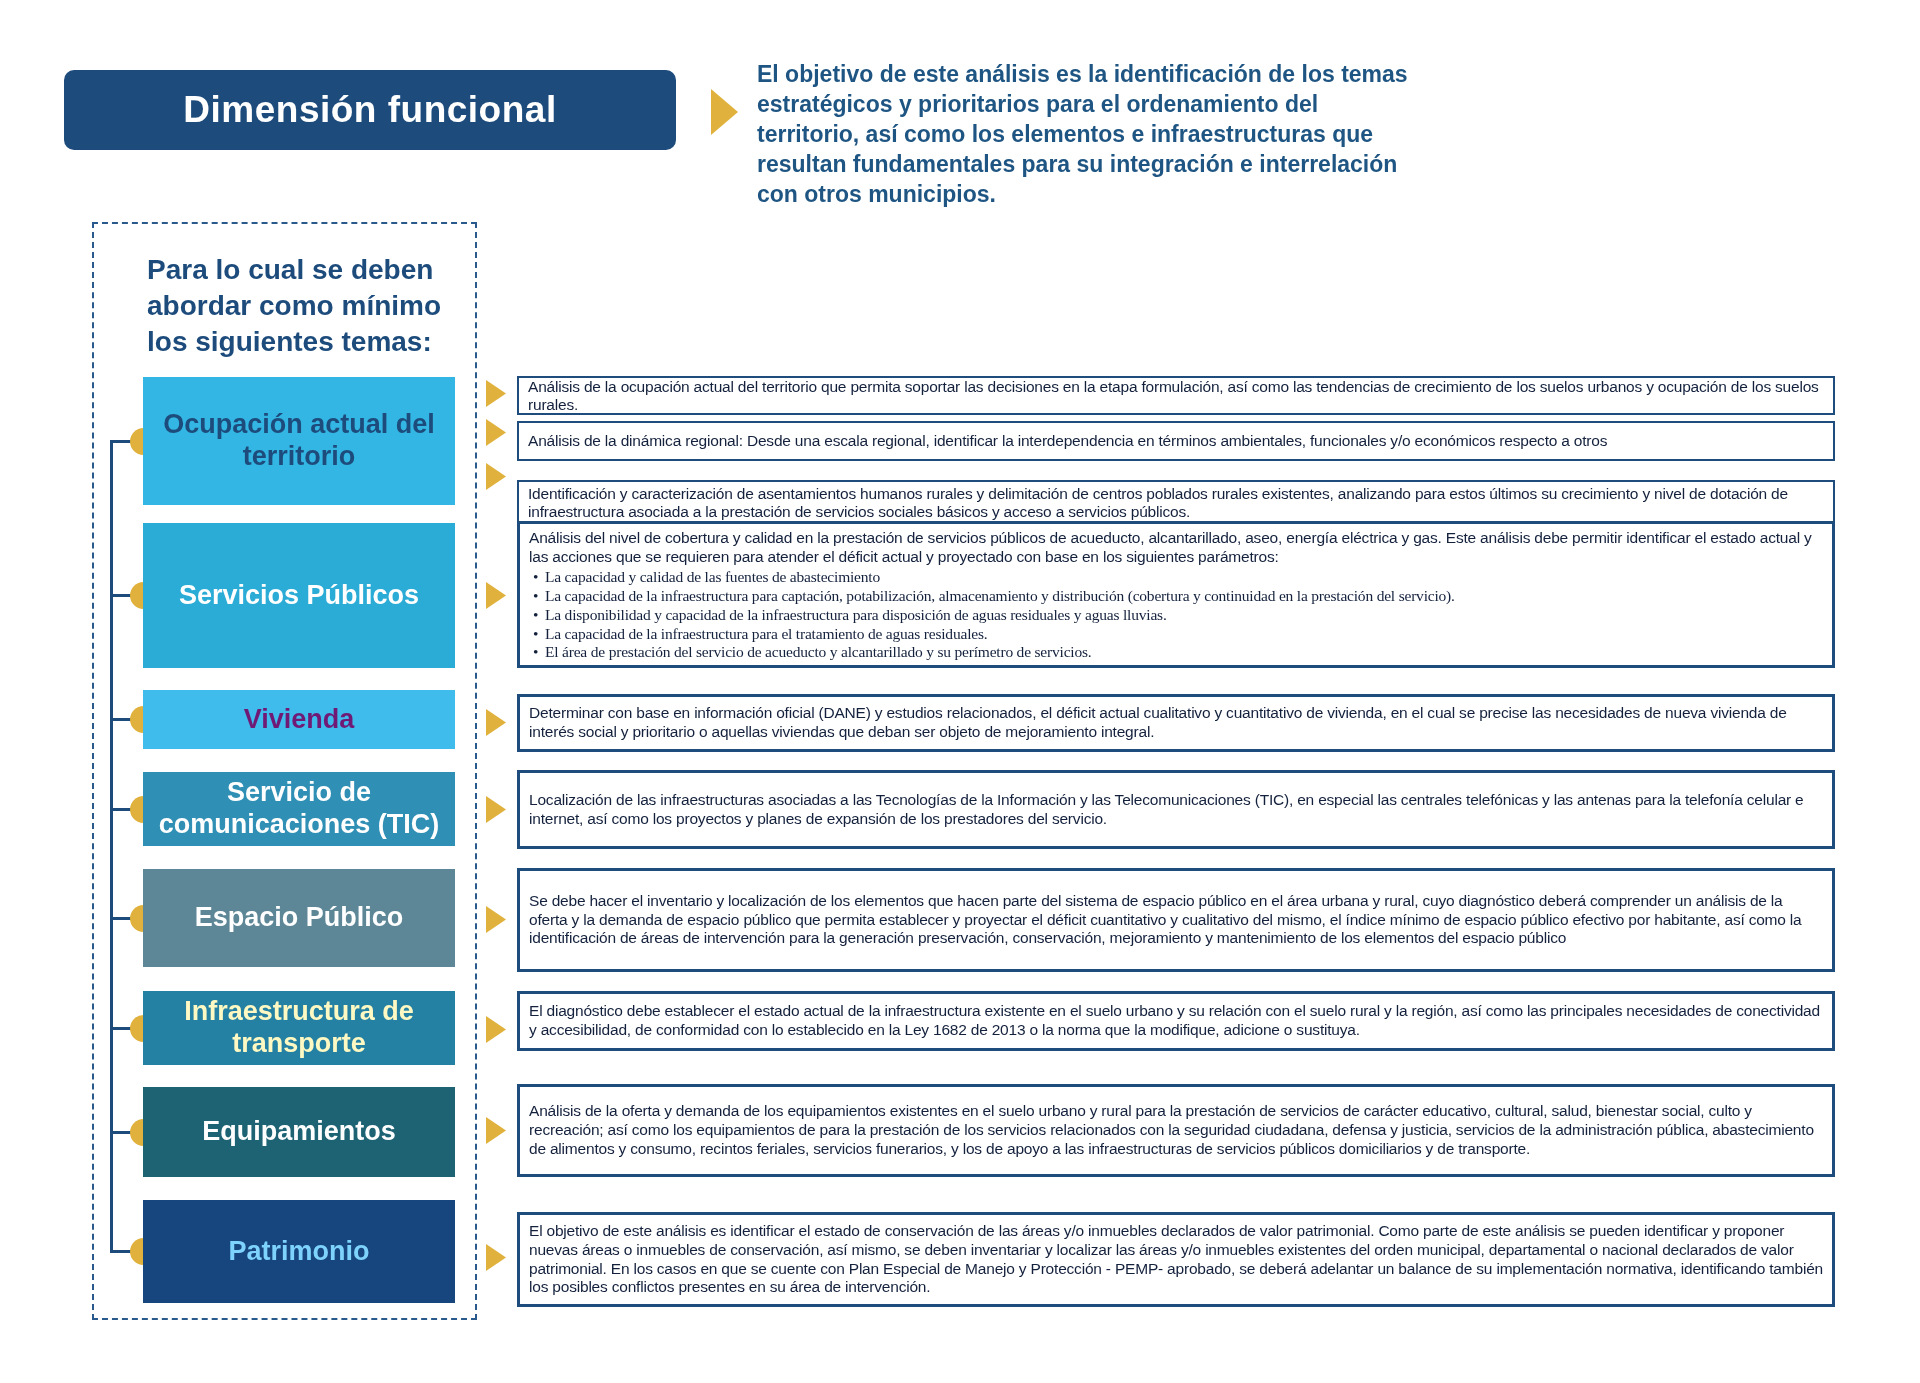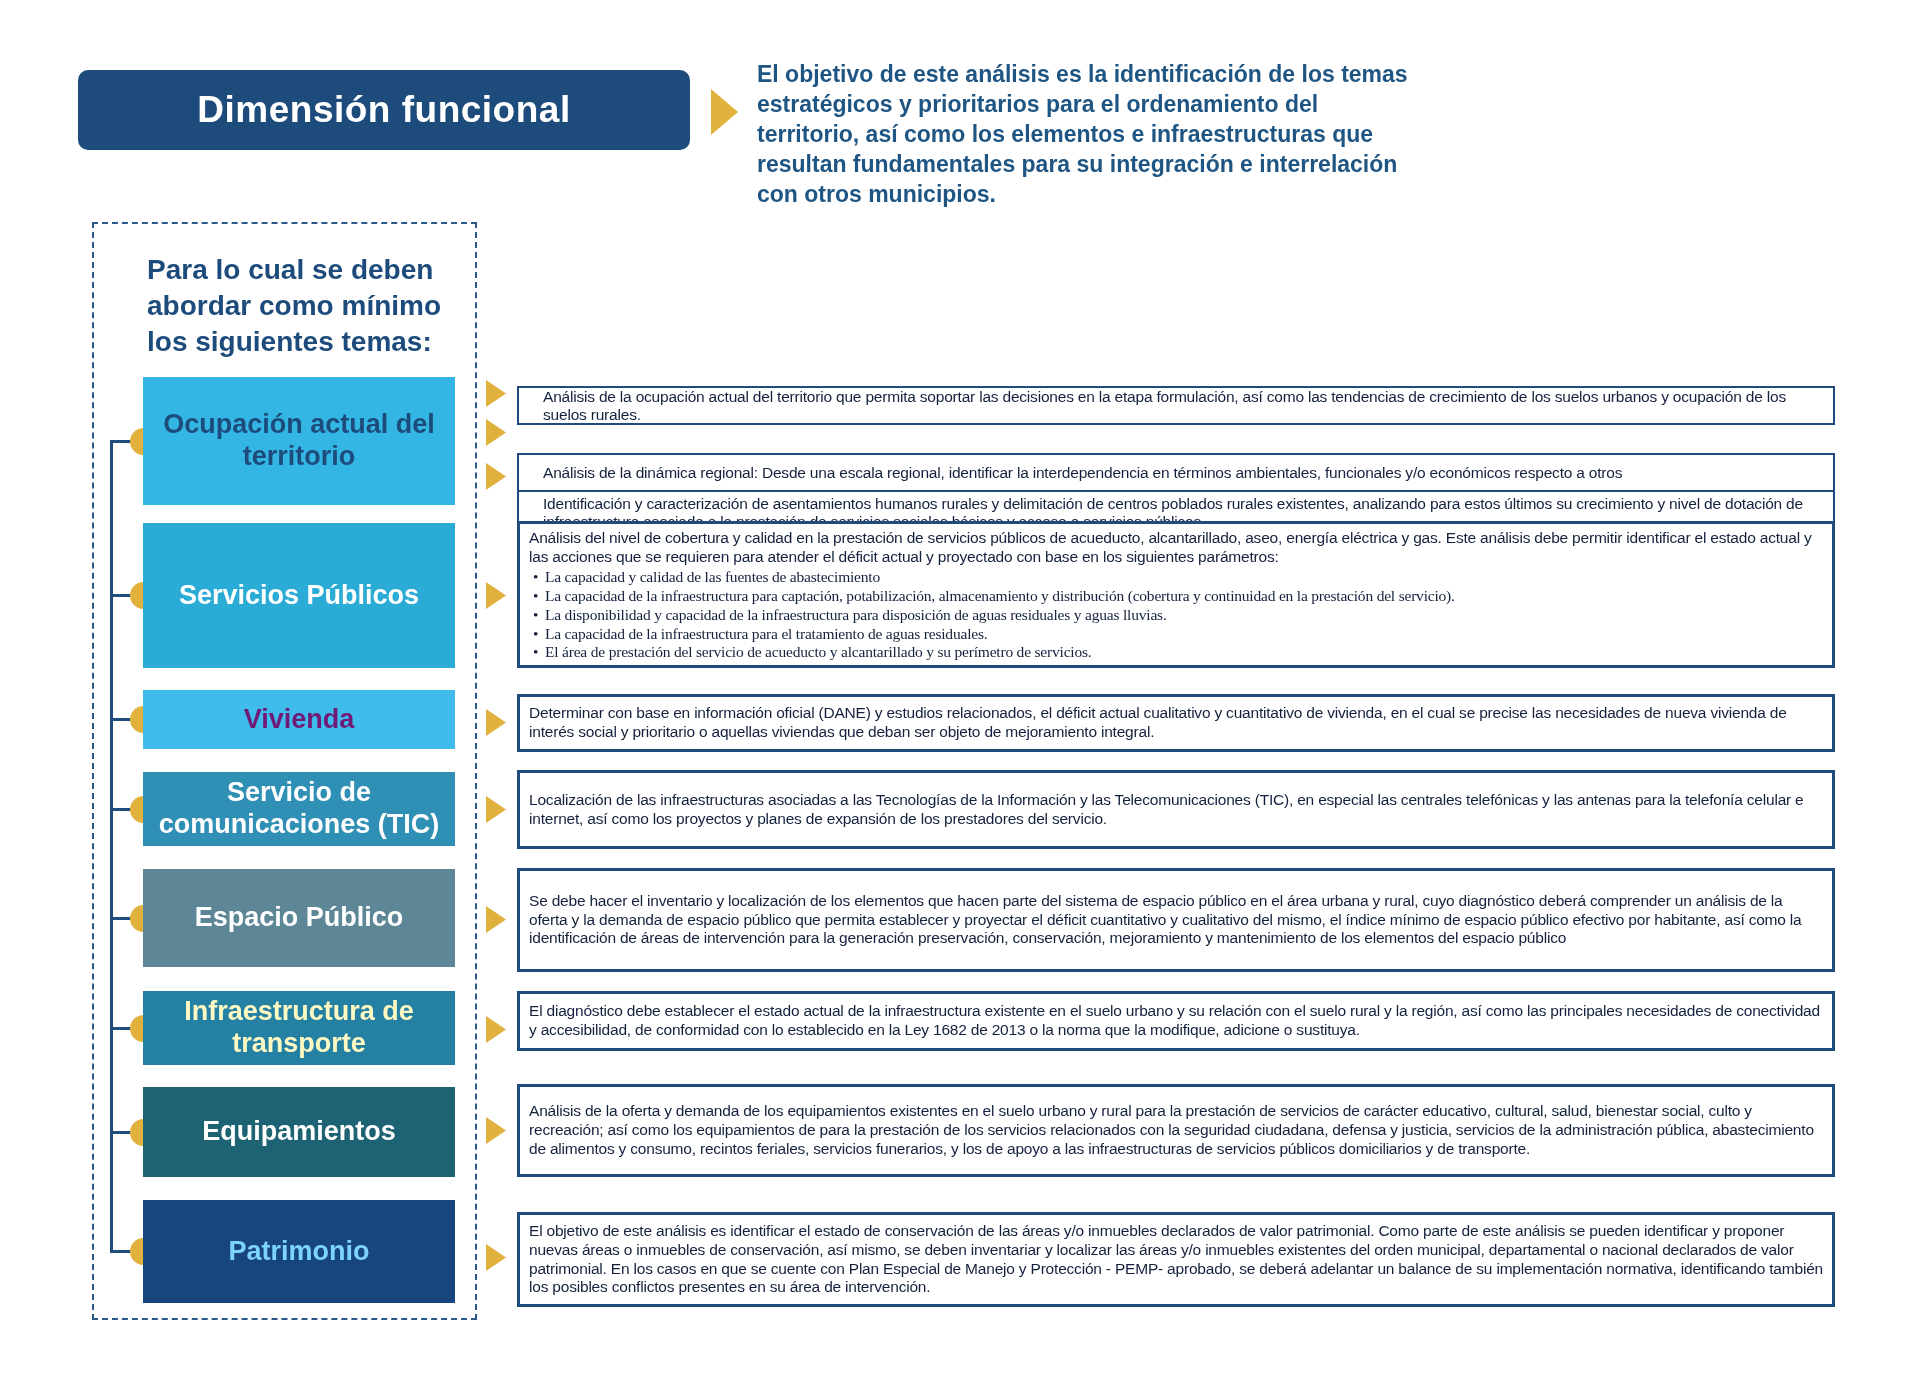--- a/index.html
+++ b/index.html
@@ -1,20 +1,20 @@
 <!DOCTYPE html>
 <html lang="es"><head>
 <meta charset="utf-8">
 <style>
   html,body{margin:0;padding:0;background:#ffffff;}
   .canvas{position:relative;width:1920px;height:1383px;background:#fff;overflow:hidden;
           font-family:"Liberation Sans",sans-serif;}
 
   
-  .title-box{position:absolute;left:78px;top:70px;width:612px;height:80px;border-radius:10px;
+  .title-box{position:absolute;left:64px;top:70px;width:612px;height:80px;border-radius:10px;
              display:flex;align-items:center;justify-content:center;}
   .title-box span{color:#ffffff;font-size:37px;font-weight:bold;letter-spacing:.5px;}
   .title-arrow{position:absolute;left:711px;top:89px;width:27px;height:46px;
                clip-path:polygon(0 0,100% 50%,0 100%);}
   .intro{position:absolute;left:757px;top:60px;width:660px;font-size:23px;line-height:1.3;
          font-weight:bold;}
 
   
   .panel{position:absolute;left:92px;top:222px;width:385px;height:1098px;
          border:2px dashed #2A5A8C;box-sizing:border-box;}
@@ -43,23 +43,23 @@
   
   .arr{position:absolute;left:486px;width:20px;height:27px;clip-path:polygon(0 0,100% 50%,0 100%);}
   .a1a{top:380px}.a1b{top:419px}.a1c{top:463px}.a2{top:582px}.a3{top:709px}.a4{top:796px}
   .a5{top:906px}.a6{top:1016px}.a7{top:1117px}.a8{top:1244px}
 
   
   .desc{position:absolute;left:517px;width:1318px;background:#fff;border:3px solid #1E4C7C;
         box-sizing:border-box;font-size:15.5px;line-height:1.22;letter-spacing:-0.2px;
         padding:3px 9px;display:flex;align-items:center;}
   .desc p{margin:0;}
-  .d1a,.d1b,.d1c{border-width:2px;line-height:1.13;padding:0 24px;margin-top:10px;}
+  .d1a,.d1b,.d1c{border-width:2px;line-height:1.13;padding:0 9px;}
   .d1a{top:376px;height:39px}
-  .d1b{top:443px;height:40px}
+  .d1b{top:421px;height:40px}
   .d1c{top:480px;height:45px}
   .d2{top:521px;height:147px;display:block;padding-top:5px;}
   .d3{top:694px;height:58px}
   .d4{top:770px;height:79px}
   .d5{top:868px;height:104px}
   .d6{top:991px;height:60px}
   .d7{top:1084px;height:93px}
   .d8{top:1212px;height:95px}
   .d2 ul{margin:1px 0 0 0;padding:0;list-style:none;}
   .d2 li{position:relative;padding-left:16px;font-family:Liberation Serif, serif;}

